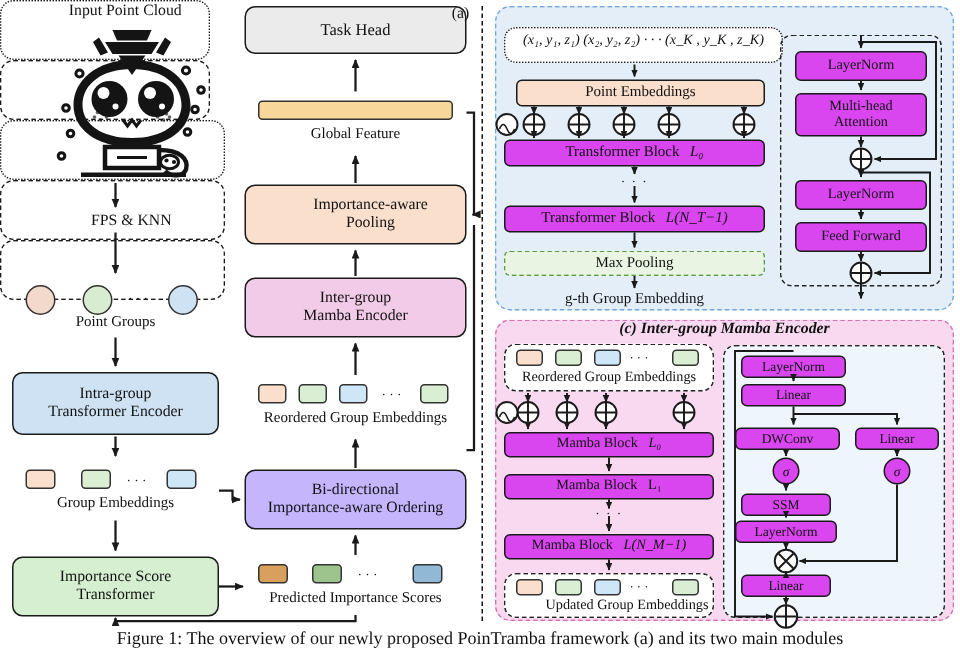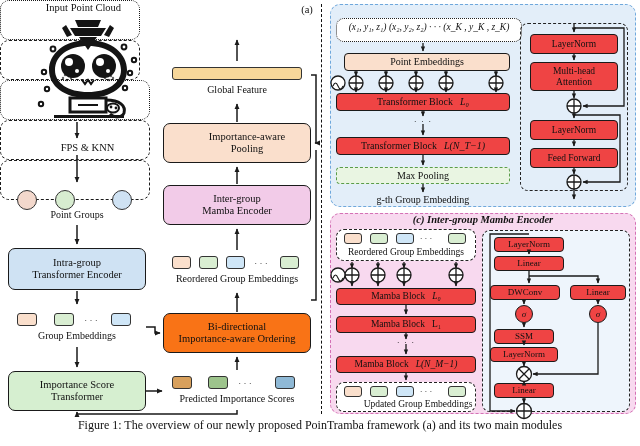--- a/index.html
+++ b/index.html
@@ -4,35 +4,35 @@
 <style>
   html,body{margin:0;padding:0;background:#ffffff;}
   body{width:640px;height:446px;position:relative;overflow:hidden;
        font-family:"Liberation Serif","DejaVu Serif",serif;color:#111;}
   .fig{position:absolute;left:0;top:0;width:640px;height:446px;}
   .abs{position:absolute;box-sizing:border-box;}
 
   
   .box{position:absolute;box-sizing:border-box;border:1.2px solid #1a1a1a;
        border-radius:7px;display:flex;align-items:center;justify-content:center;
-       text-align:center;line-height:1.12;background:#ef4444;}
+       text-align:center;line-height:1.12;background:#d946ef;}
   .box.sq{border-radius:4px;}
   .dash{border:1.6px dashed #1a1a1a;border-radius:9px;background:transparent;}
   .dot{border:1.6px dotted #1a1a1a;border-radius:9px;background:transparent;}
 
   .lbl{position:absolute;box-sizing:border-box;text-align:center;line-height:1.15;}
 
   
   .c-grey{background:#ebebeb;}
   .c-orange{background:#f7d79a;}
   .c-peach{background:#fadfcc;}
   .c-pink{background:#f2cbe8;}
   .c-blue{background:#cfe2f3;}
   .c-green{background:#d6efd0;}
-  .c-white{background:#f97316;}
+  .c-white{background:#c4b5fd;}
 
   
   .chip{position:absolute;box-sizing:border-box;border:1px solid #333;border-radius:3px;}
   .chip-o{background:#fadfcc;}
   .chip-g{background:#d9eed2;}
   .chip-b{background:#cfe6f7;}
   .chip-gold{background:#d8a05c;}
   .chip-gr2{background:#9dc48c;}
   .chip-bl2{background:#8fb9d6;}
 
@@ -167,20 +167,23 @@
 
   <div class="box c-peach" style="left:163px;top:123px;width:148px;height:40px;font-size:10.5px;flex-direction:column;padding-left:20px;">
     <span>Importance-aware</span>
     <span>Pooling</span>
   </div>
 
   <div class="dash" style="left:163px;top:62px;width:148px;height:38px;"></div>
   <div class="chip c-orange" style="left:172px;top:67px;width:130px;height:13px;border-radius:3px;"></div>
   <div class="lbl" style="left:163px;top:84px;width:148px;font-size:10px;">Global Feature</div>
 
+  <div class="box c-grey" style="left:163px;top:4px;width:148px;height:32px;font-size:11px;">
+    <span>Task Head</span>
+  </div>
 
   <div class="lbl" style="left:295px;top:4px;width:24px;font-size:10.5px;">(a)</div>
 
   <div class="divider" style="left:321px;top:4px;height:410px;"></div>
 
   <div class="panelB" style="left:330px;top:4px;width:306px;height:203px;"></div>
 
   <div class="innerdot" style="left:336px;top:18px;width:186px;height:24px;background:#fff;"></div>
   <div class="lbl" style="left:336px;top:22px;width:186px;font-size:9.5px;font-style:italic;">(x₁, y₁, z₁) (x₂, y₂, z₂)  · · ·  (x_K , y_K , z_K)</div>
 

